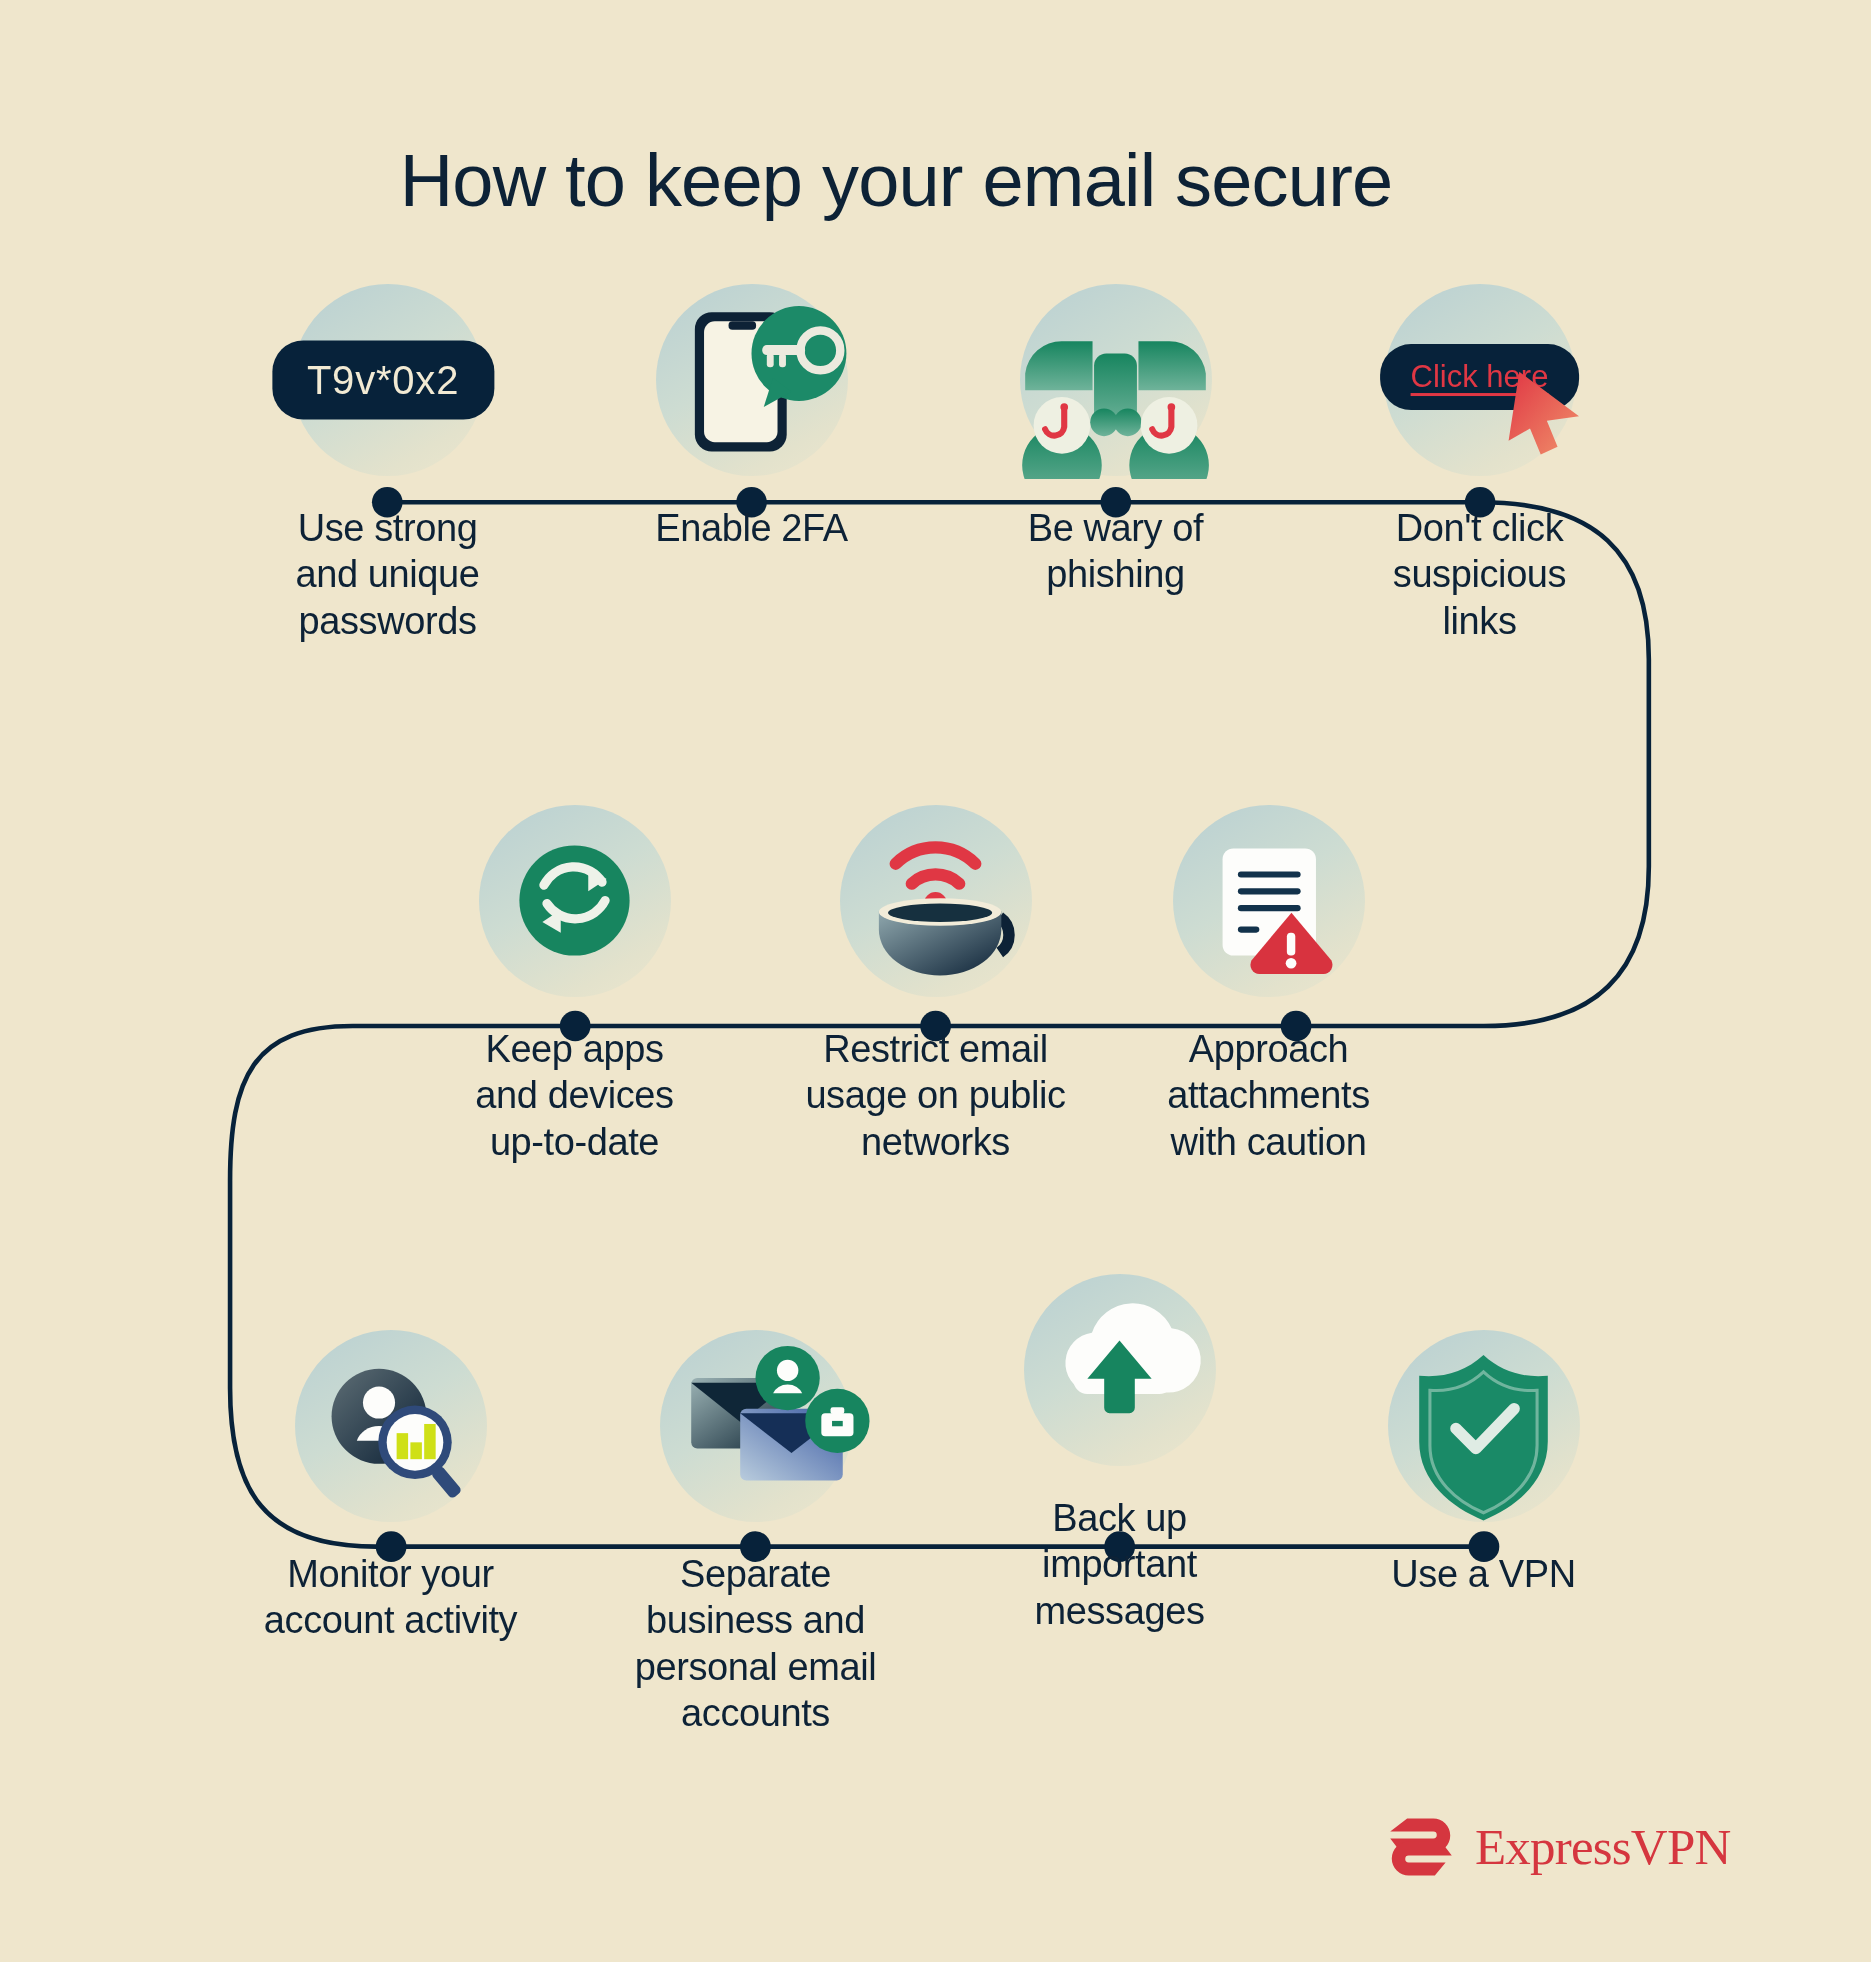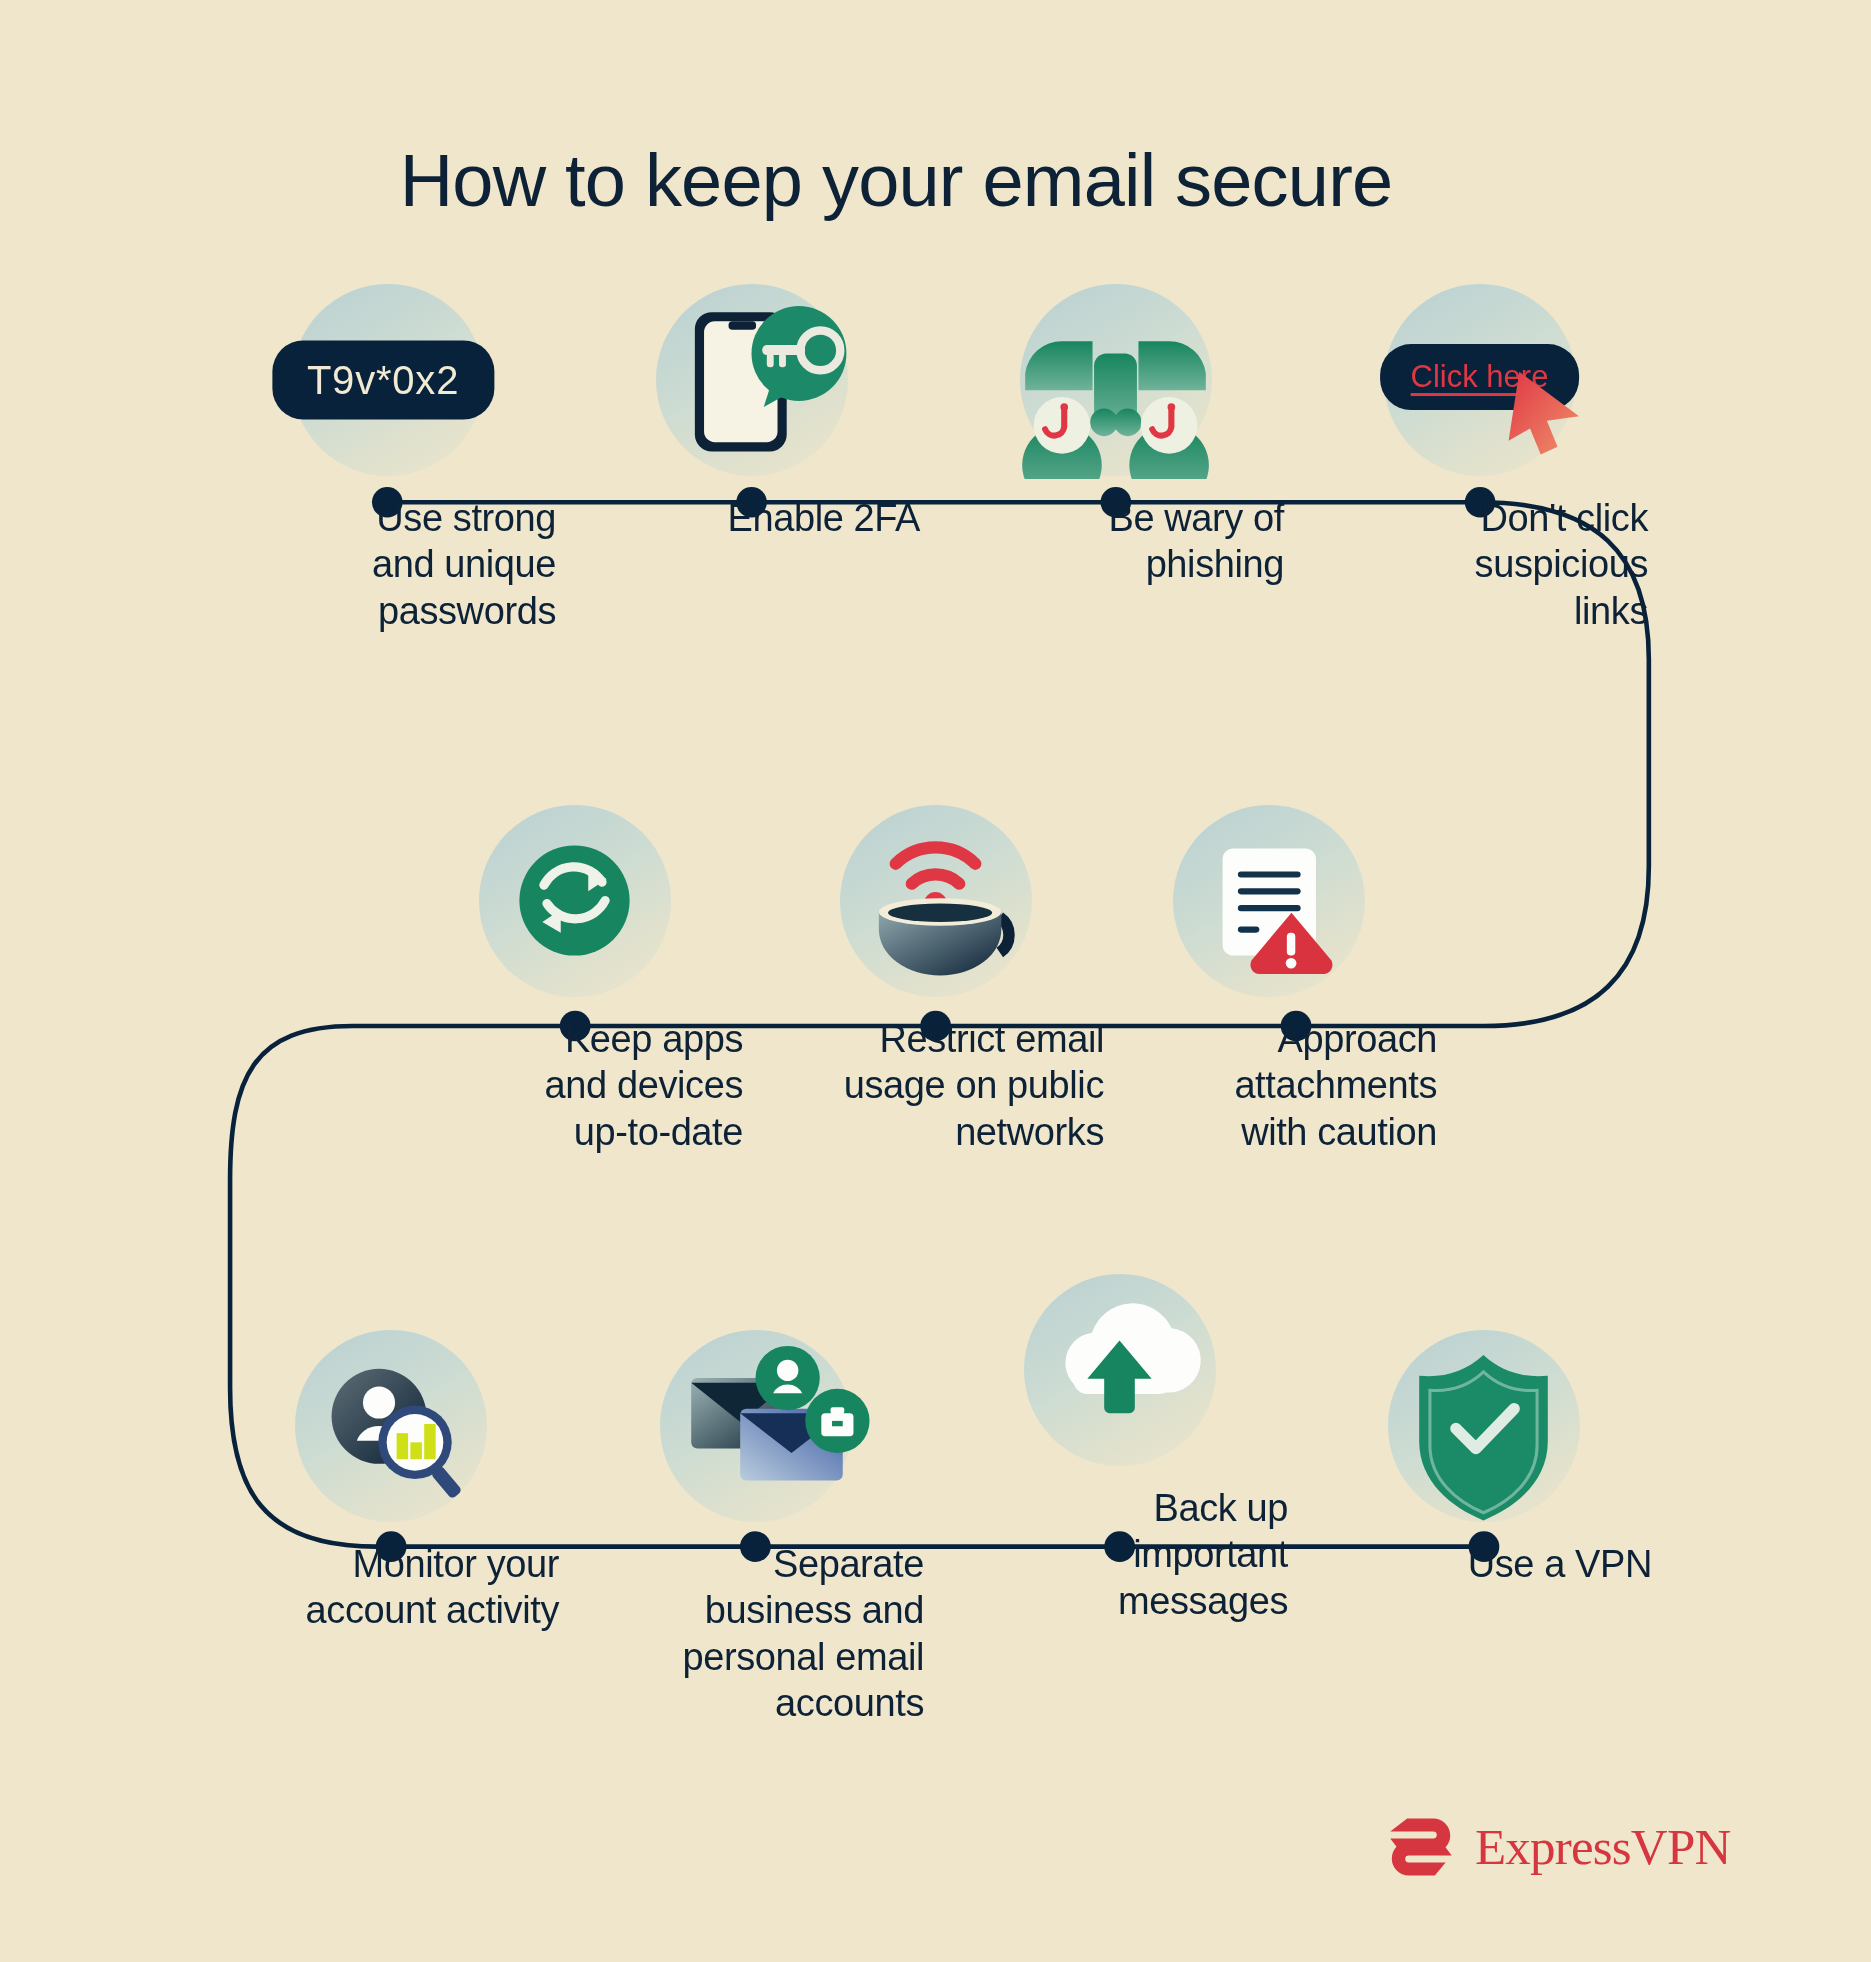--- a/index.html
+++ b/index.html
@@ -36,29 +36,29 @@
     inset: 0;
     width: 1872px;
     height: 1963px;
     pointer-events: none;
   }
 
   
   .step {
     position: absolute;
     width: 337px;
-    text-align: right;
+    text-align: center;
   }
   .step .art {
     position: relative;
     width: 337px;
     height: 199px;
   }
   .step .caption {
-    margin-top: 16px;
+    margin-top: 26px;
     font-size: 38px;
     line-height: 1.22;
     color: #0d2236;
     font-weight: 400;
     letter-spacing: -0.4px;
   }
 
   
   .blob {
     position: absolute;

